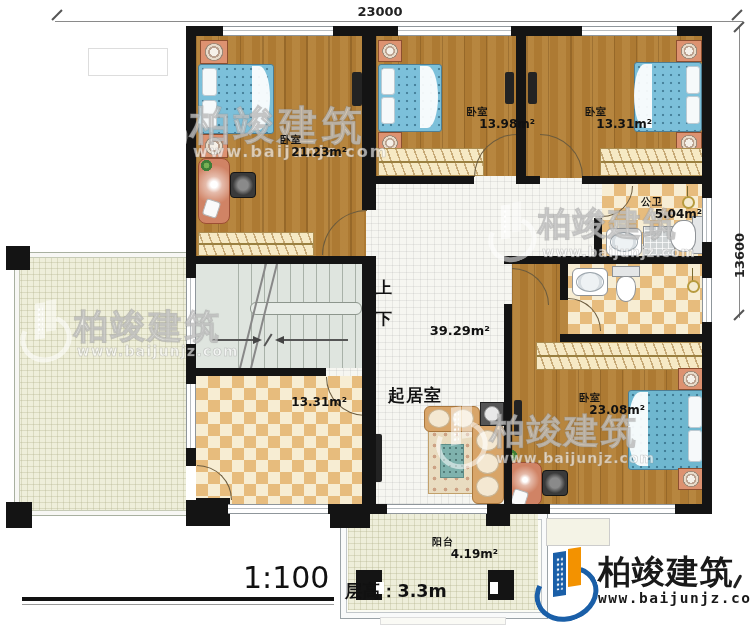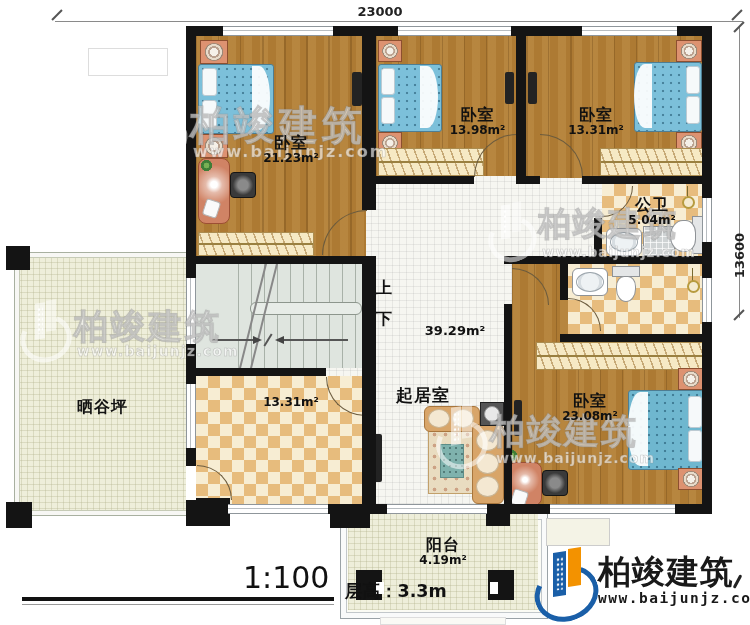--- a/index.html
+++ b/index.html
@@ -65,22 +65,22 @@
   .cush{background:#f4e8d2;border:1px solid #c9b493;border-radius:50%;z-index:3;}
   .sidetbl{background:#555;border:1px solid #222;z-index:3;}
   .sidetbl::after{content:"";position:absolute;inset:3px;border-radius:50%;background:#e8e8e8;border:1px solid #999;}
   
   .treads{background-image:repeating-linear-gradient(90deg,#a8b1a8 0 1px,transparent 1px 13px);z-index:2;}
   .rail{background:#e7ece7;border:1px solid #8d968d;border-radius:6px;z-index:3;}
   .thinln{background:#555;z-index:3;}
   .arrowhead{width:0;height:0;border-top:4px solid transparent;border-bottom:4px solid transparent;z-index:3;}
   
   .rlabel{z-index:8;text-align:center;line-height:1.15;font-weight:bold;color:#111;}
-  .rname{display:block;font-size:16px;letter-spacing:1px;}
-  .rarea{display:block;font-size:12px;}
+  .rname{display:block;font-size:10px;letter-spacing:1px;}
+  .rarea{display:block;font-size:12px;text-align:right;}
   .updown{z-index:8;font-size:16px;font-weight:bold;}
   .dim{z-index:8;font-size:13px;font-weight:bold;color:#222;}
   .dimline{background:#8a8a8a;z-index:7;}
   .tick{background:#555;transform:rotate(-45deg);z-index:7;}
   
   .wm{z-index:7;pointer-events:none;}
   .wm-name{font-weight:bold;color:rgba(255,255,255,.62);-webkit-text-stroke:1px rgba(140,140,140,.45);
       text-shadow:0 0 2px rgba(120,120,120,.2);white-space:nowrap;}
   .wm-url{font-weight:bold;color:rgba(255,255,255,.62);-webkit-text-stroke:0.6px rgba(140,140,140,.45);white-space:nowrap;}
   
@@ -304,32 +304,29 @@
     <span class="rname">卧室</span>
     <span class="rarea">13.31m²</span>
   </div>
   <div class="abs rlabel" style="left:602px;top:196px;width:100px">
     <span class="rname">公卫</span>
     <span class="rarea">5.04m²</span>
   </div>
   <div class="abs rlabel" style="left:420px;top:324px;width:70px">
     <span class="rarea" style="font-size:13px">39.29m²</span>
   </div>
-  <div class="abs rlabel" style="left:388px;top:386px;width:70px">
+  <div class="abs rlabel" style="left:380px;top:386px;width:70px">
     <span class="rname" style="font-size:17px">起居室</span>
   </div>
   <div class="abs rlabel" style="left:535px;top:392px;width:110px">
     <span class="rname">卧室</span>
     <span class="rarea">23.08m²</span>
   </div>
   <div class="abs rlabel" style="left:235px;top:396px;width:112px">
     <span class="rarea">13.31m²</span>
-  </div>
-  <div class="abs rlabel" style="left:45px;top:398px;width:115px">
-    <span class="rname">晒谷坪</span>
   </div>
   <div class="abs rlabel" style="left:388px;top:536px;width:110px">
     <span class="rname">阳台</span>
     <span class="rarea">4.19m²</span>
   </div>
   <div class="abs updown" style="left:376px;top:278px">上</div>
   <div class="abs updown" style="left:376px;top:309px">下</div>
 
   <div class="abs tb" style="left:243px;top:560px;font-size:30px;white-space:nowrap">1:100</div>
   <div class="abs" style="left:22px;top:597px;width:312px;height:4px;background:#111;z-index:9"></div>

